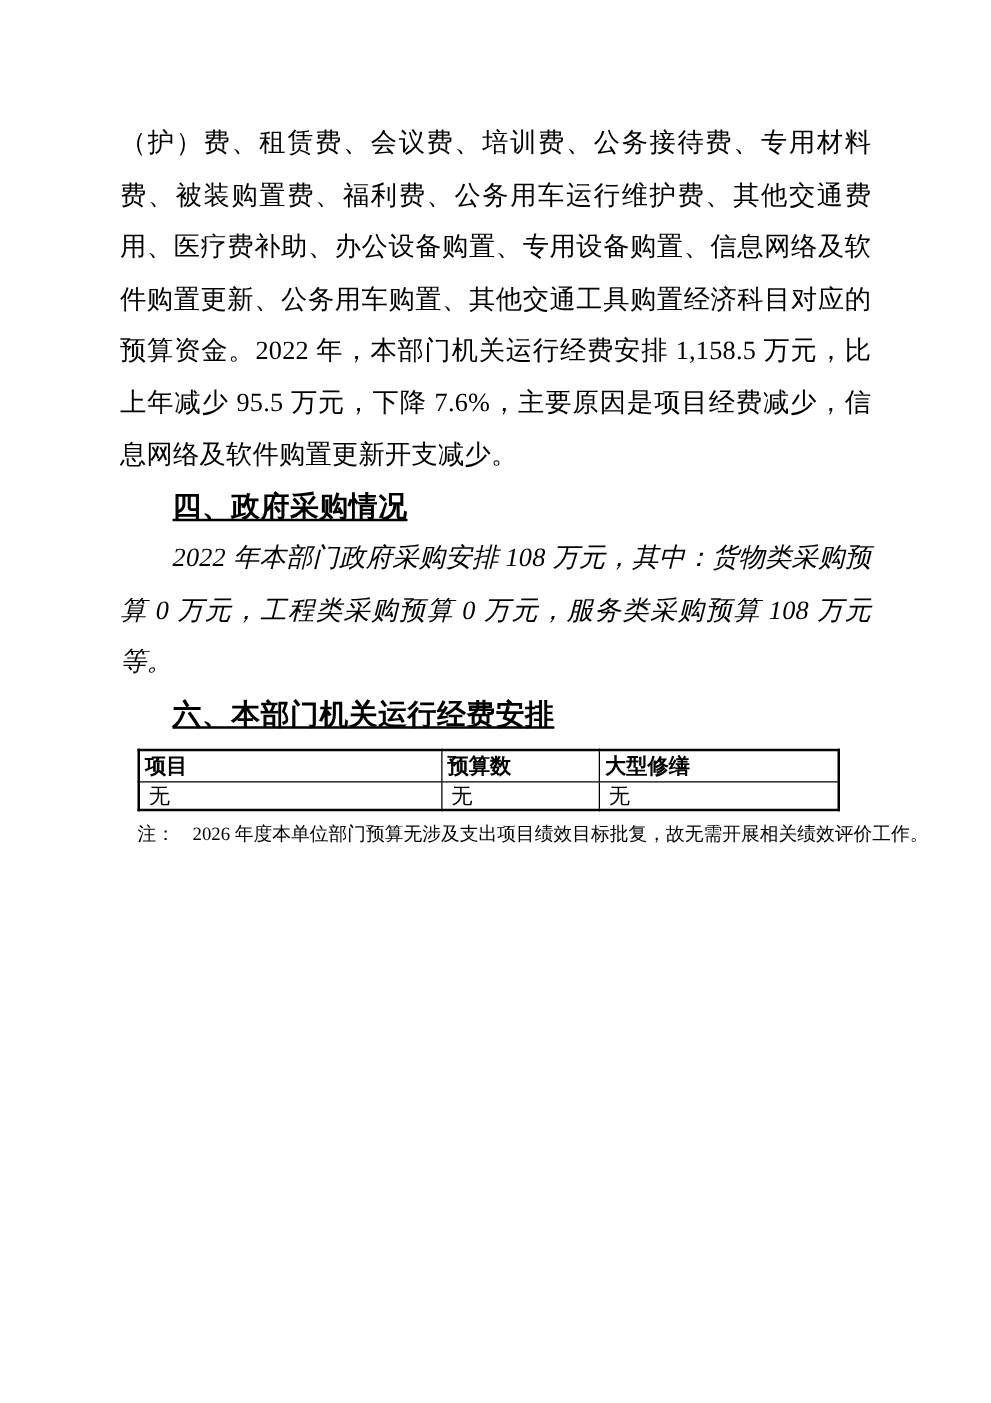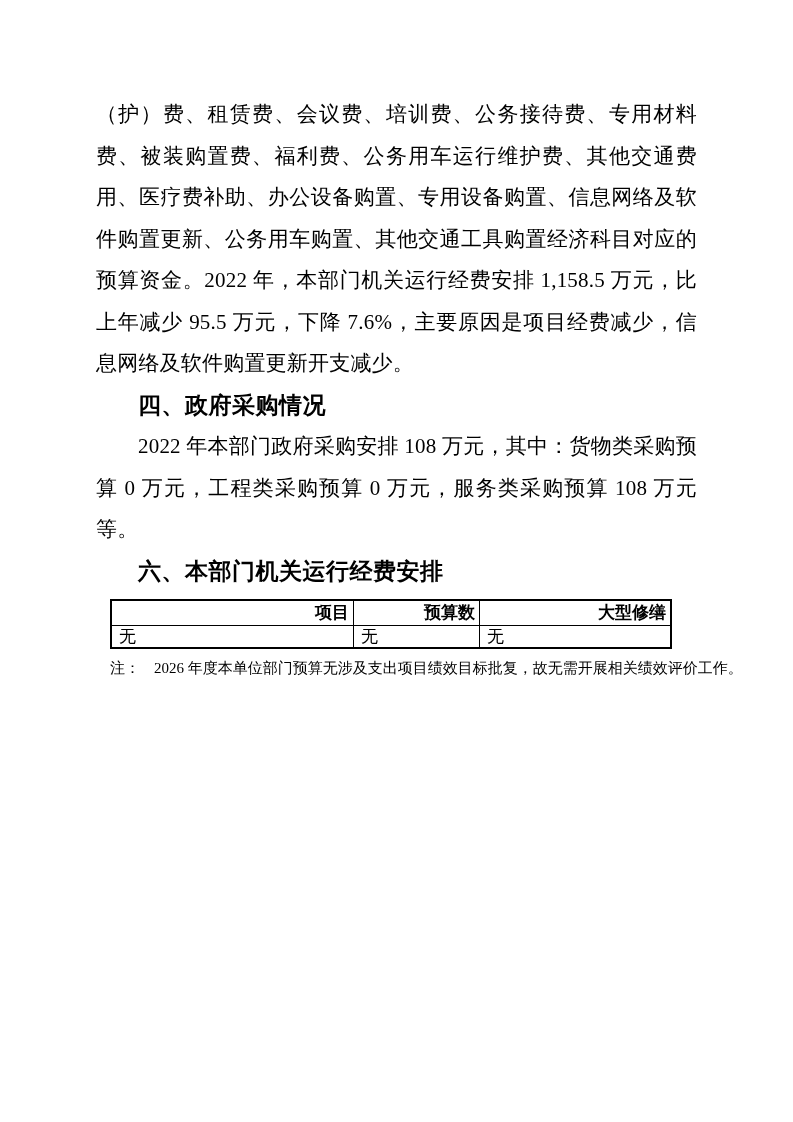--- a/index.html
+++ b/index.html
@@ -25,46 +25,48 @@
   .body-par {
     margin: 0;
     font-size: 21px;
     line-height: 41.5px;
     text-align: justify;
     text-justify: inter-ideograph;
     letter-spacing: 0.2px;
   }
   .body-par.indent {
     text-indent: 42px;
+    font-style: italic;
   }
   .section-heading {
     margin: 0;
     font-family: "Liberation Sans", sans-serif;
     font-weight: bold;
     font-size: 23px;
     line-height: 41.5px;
     text-indent: 42px;
     letter-spacing: 0.5px;
+    text-decoration: underline;
   }
   .perf-table {
     border-collapse: collapse;
     table-layout: fixed;
     width: 562px;
     margin: 7px 0 0 14px;
     border: 2px solid #000000;
   }
   .perf-table col.c1 { width: 43.3%; }
   .perf-table col.c2 { width: 22.5%; }
   .perf-table col.c3 { width: 34.2%; }
   .perf-table th {
     border: 1px solid #000000;
     font-family: "Liberation Serif", serif;
     font-weight: bold;
     font-size: 17px;
-    text-align: right;
+    text-align: left;
     padding: 1px 4px;
     height: 22px;
     line-height: 22px;
   }
   .perf-table td {
     border: 1px solid #000000;
     font-size: 17px;
     text-align: left;
     padding: 1px 4px 1px 7px;
     height: 19px;

